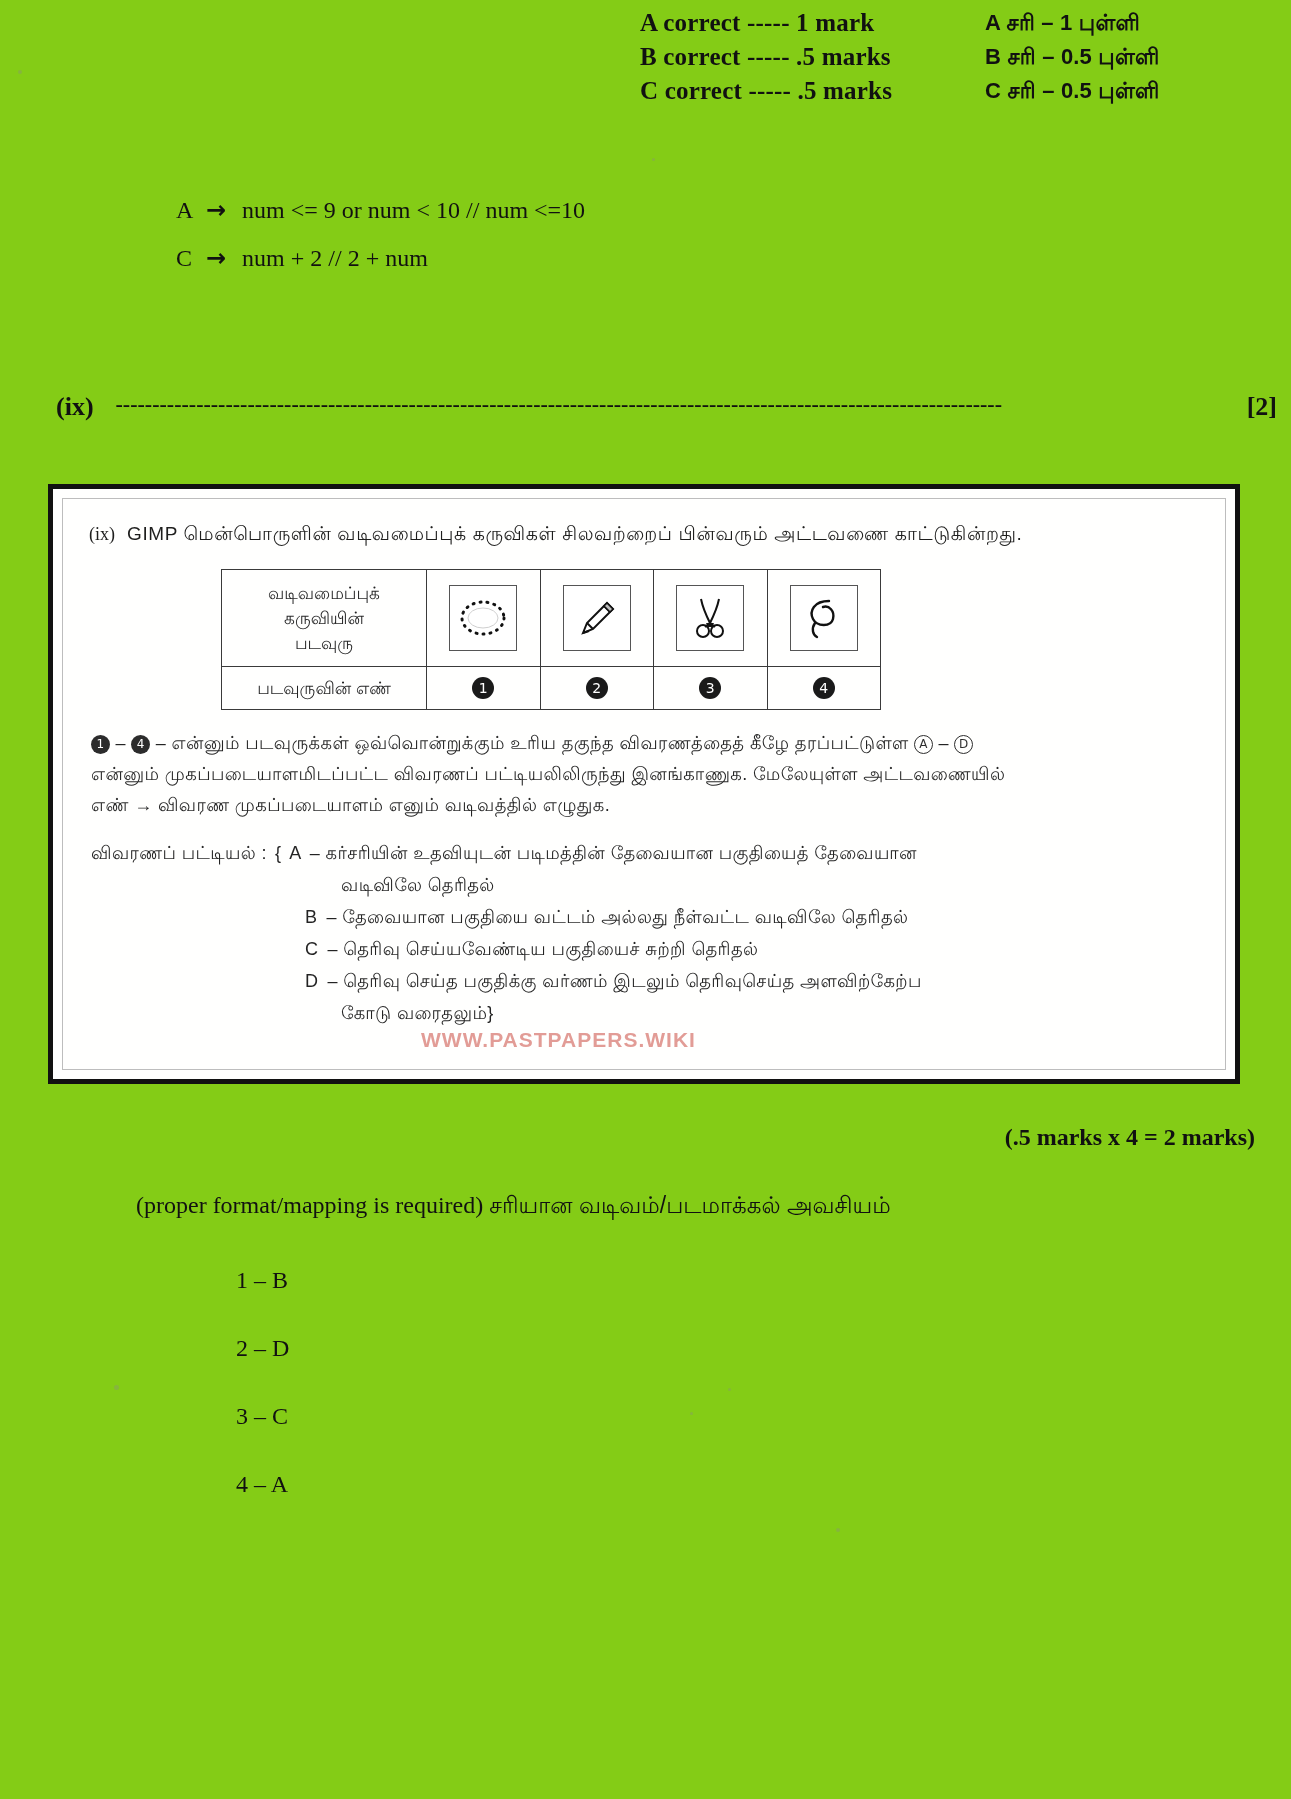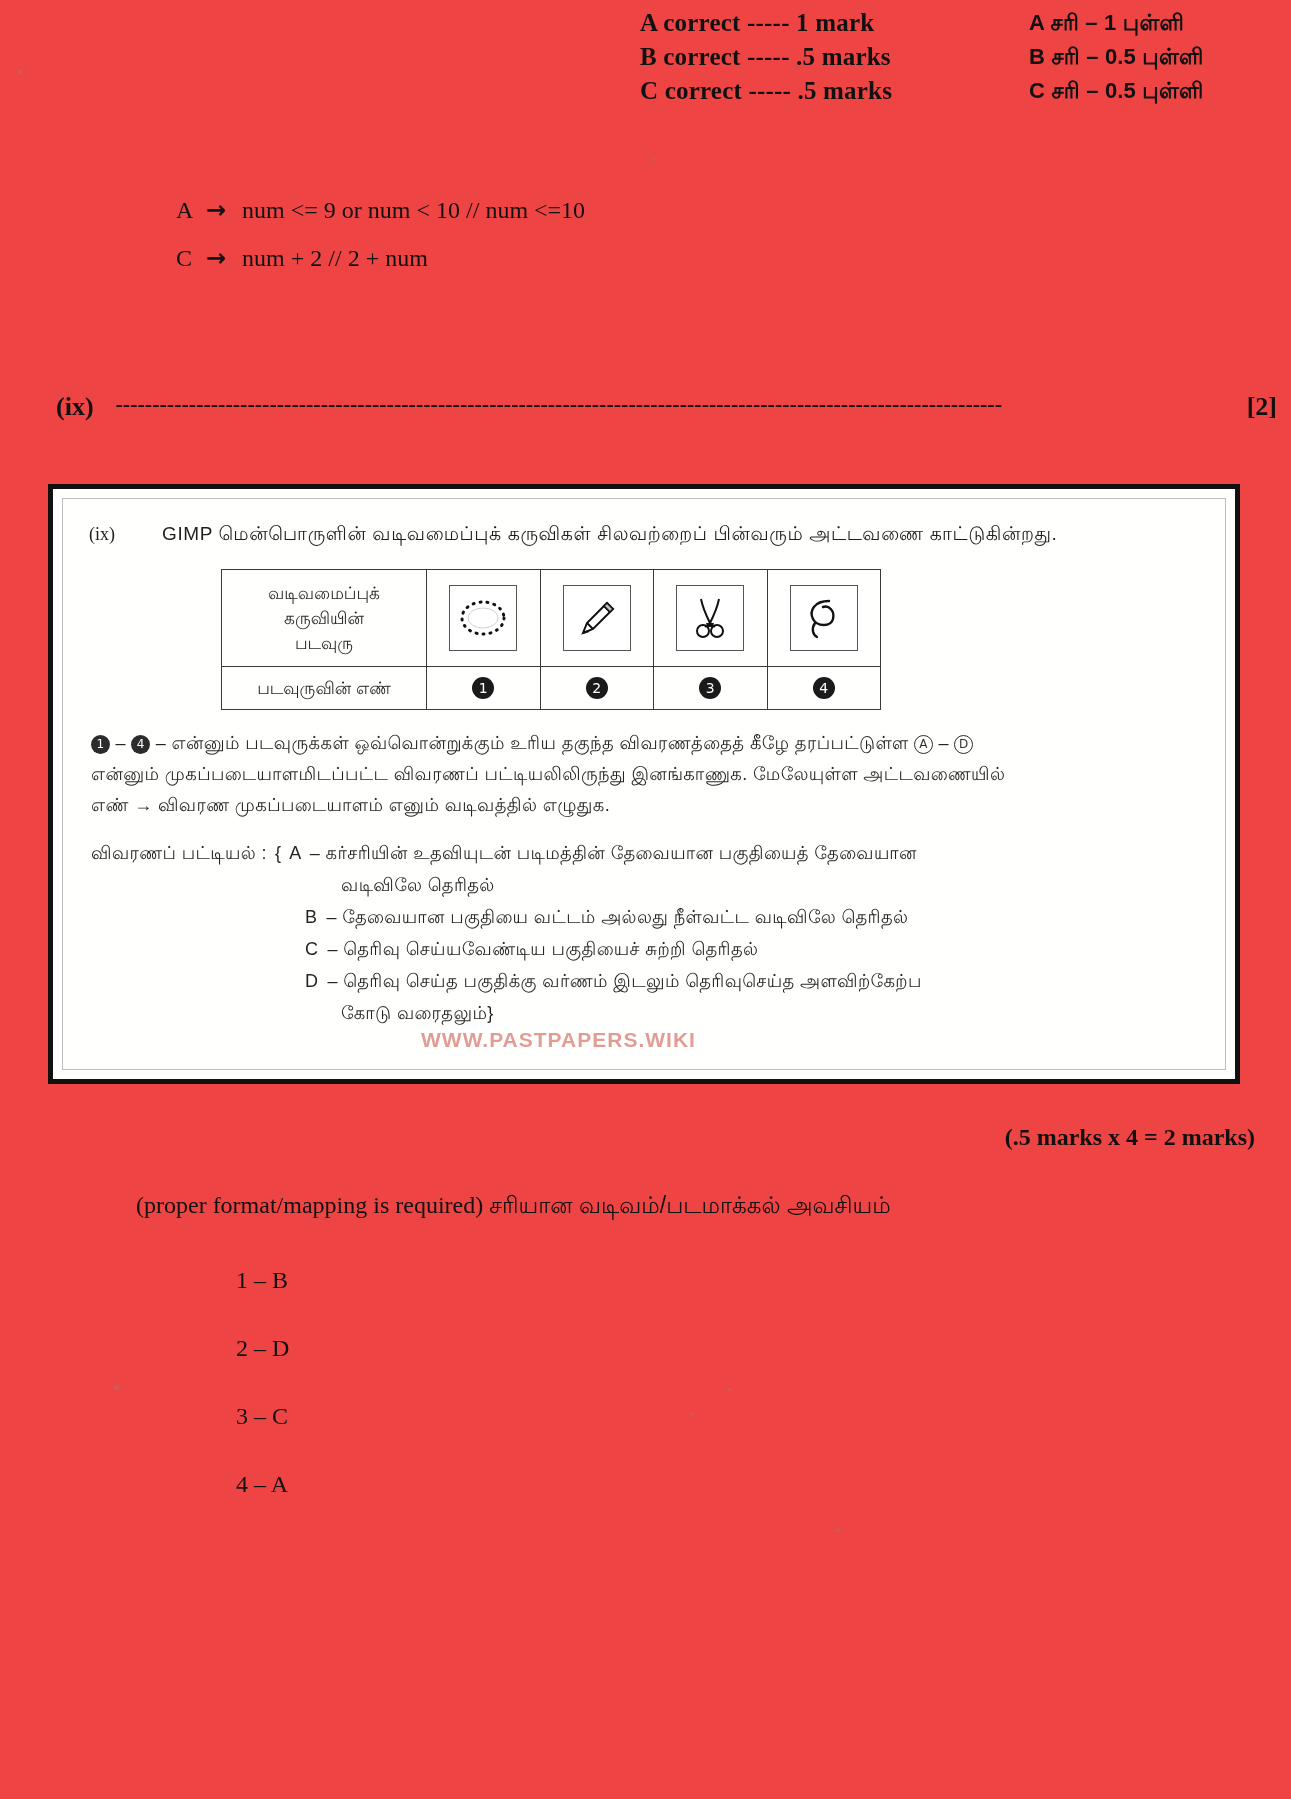--- a/index.html
+++ b/index.html
@@ -13,21 +13,21 @@
     height: 1799px;
     position: relative;
     font-family: "Liberation Serif", "DejaVu Serif", serif;
     color: #111111;
     overflow: hidden;
   }
 
   .page {
     position: absolute;
     inset: 0;
-    background: #ef4444;
+    background: #84cc16;
   }
 
   
   .marks-legend {
     position: absolute;
     top: 6px;
     left: 640px;
     width: 640px;
     font-weight: bold;
     font-size: 25px;
@@ -40,21 +40,20 @@
   }
   .marks-legend .en {
     width: 345px;
     text-align: left;
   }
   .marks-legend .ta {
     text-align: left;
     font-family: "Liberation Sans", "DejaVu Sans", sans-serif;
     font-weight: bold;
     font-size: 22px;
-    margin-left: 44px;
   }
 
   
   .abc-block {
     position: absolute;
     top: 186px;
     left: 176px;
     font-size: 24px;
     line-height: 48px;
   }
@@ -132,21 +131,20 @@
     white-space: nowrap;
     filter: contrast(1.05);
     opacity: .92;
   }
   .q-head .num {
     font-family: "Liberation Serif", serif;
     font-size: 18px;
   }
   .q-head .txt {
     letter-spacing: 0.6px;
-    margin-left: 35px;
   }
 
   
   .tools-table {
     margin: 22px 0 0 132px;
     border-collapse: collapse;
     width: 660px;
     table-layout: fixed;
   }
   .tools-table td {

